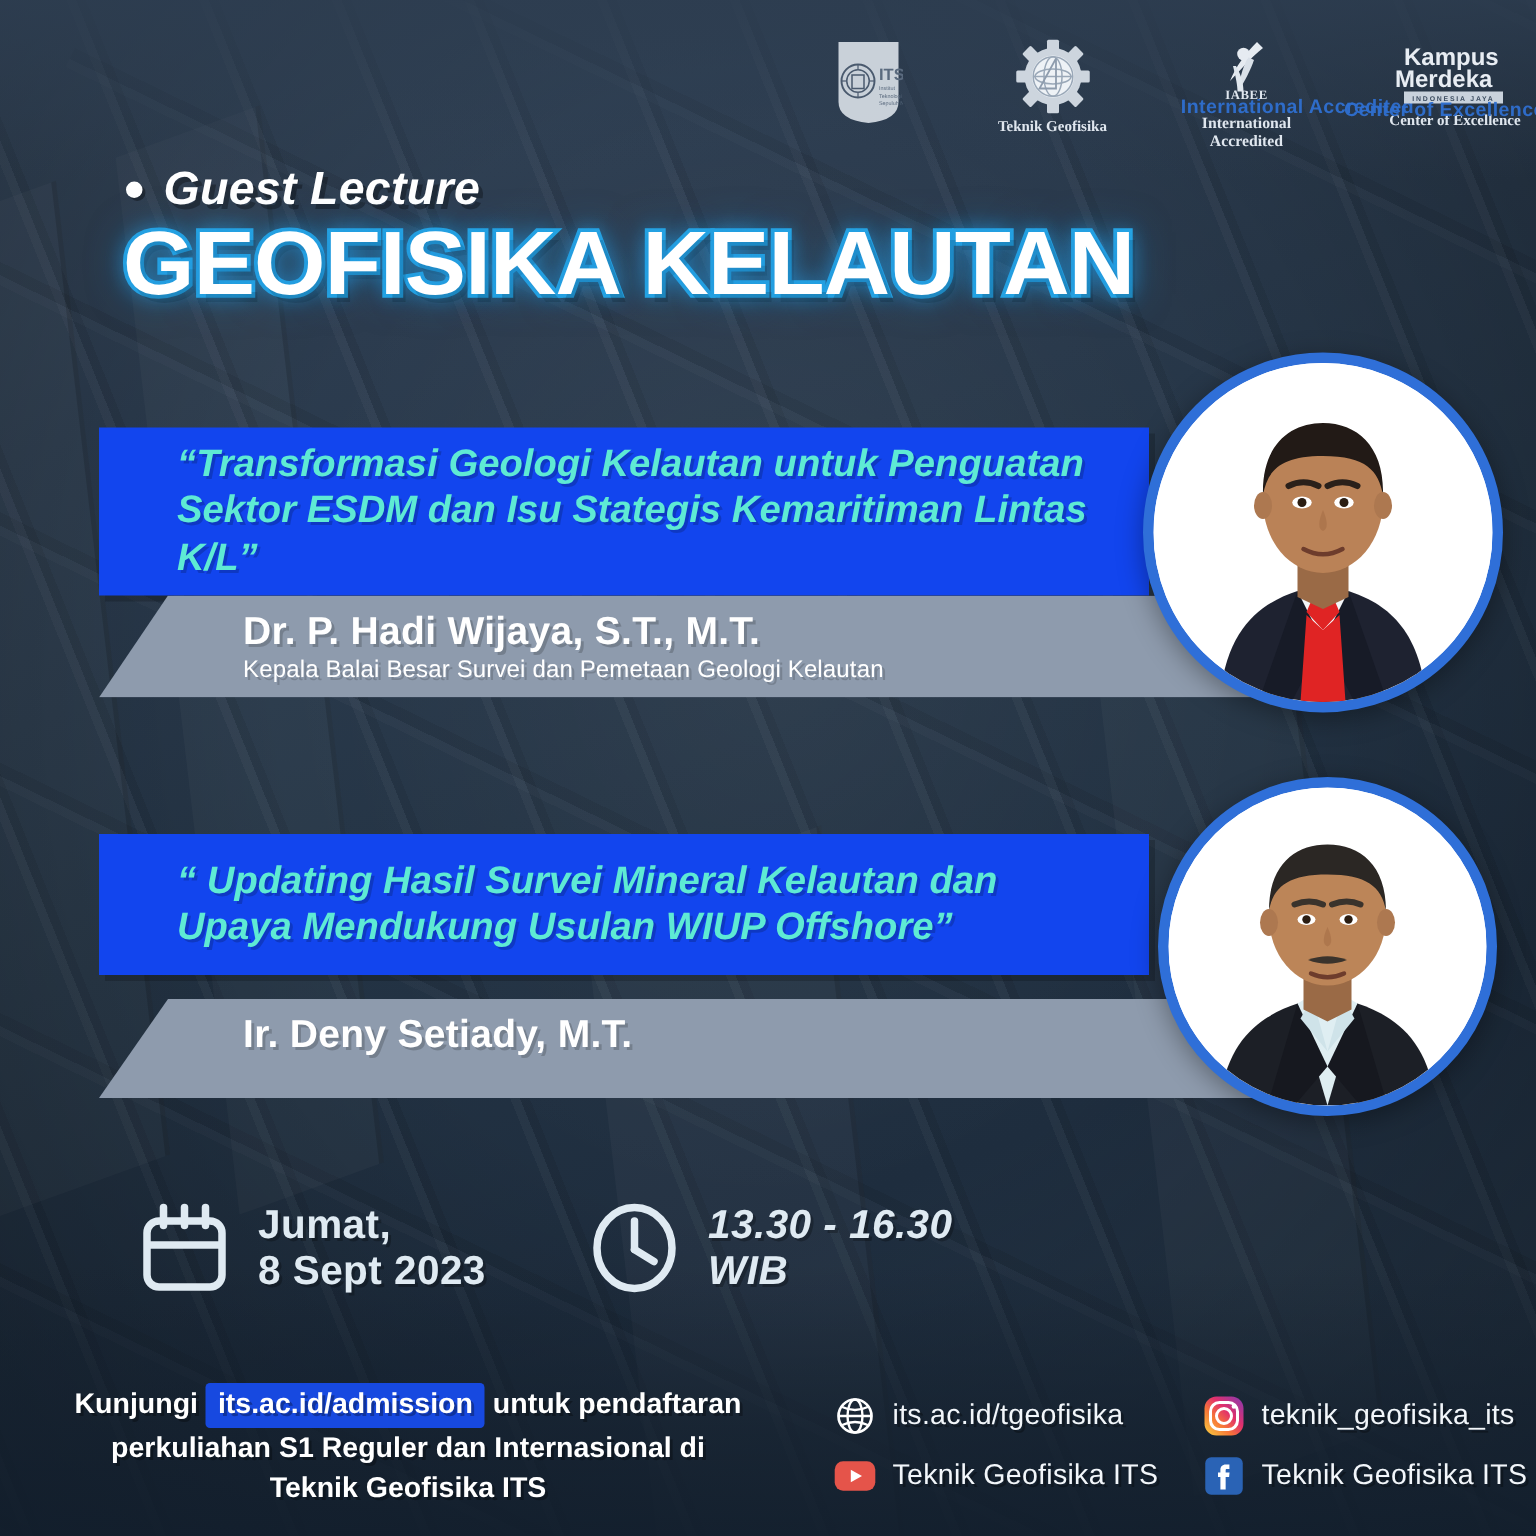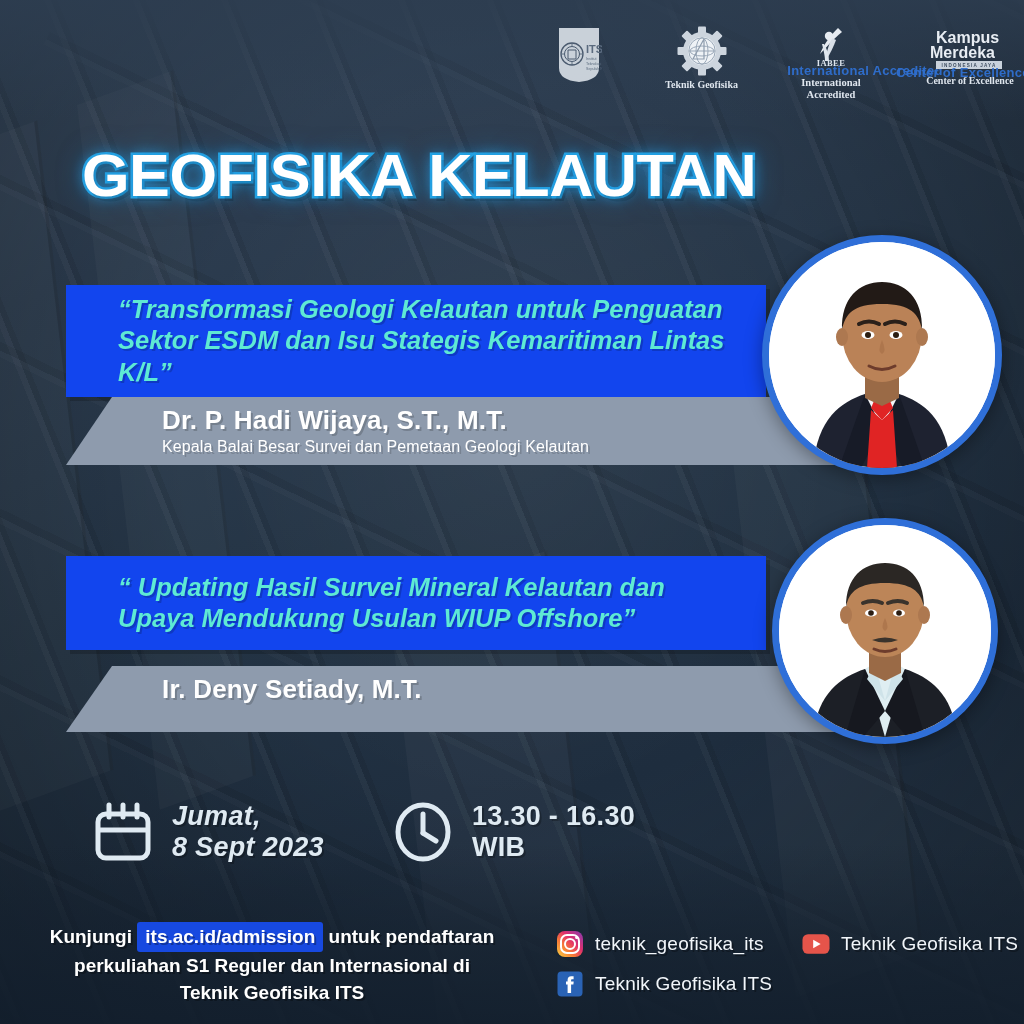--- a/index.html
+++ b/index.html
@@ -263,20 +263,24 @@
       <svg class="km-logo" viewBox="0 0 92 46">
         <text x="12" y="17" font-family="Liberation Sans, sans-serif" font-size="16" font-weight="700" fill="#e8edf3">Kampus</text>
         <text x="6" y="32" font-family="Liberation Sans, sans-serif" font-size="16" font-weight="700" fill="#e8edf3">Merdeka</text>
         <rect x="12" y="35" width="66" height="8" fill="#c9d2dc"></rect>
         <text x="45" y="41.4" text-anchor="middle" font-family="Liberation Sans, sans-serif" font-size="4.6" font-weight="700" fill="#3d4d60" letter-spacing="1.2">INDONESIA JAYA</text>
       </svg>
       <div class="logo-caption">Center of Excellence</div>
     </div>
   </div>
 
+  <div class="guest">
+    <span class="dot"></span>
+    <span class="txt">Guest Lecture</span>
+  </div>
   <div class="maintitle">GEOFISIKA KELAUTAN</div>
 
   <div class="speaker">
     <div class="quote-box" style="left:66px;top:285px;width:700px;height:112px;">
       <div class="qtext">“Transformasi Geologi Kelautan untuk Penguatan Sektor ESDM dan Isu Stategis Kemaritiman Lintas K/L”</div>
     </div>
     <div class="name-banner" style="left:66px;top:397px;width:800px;height:68px;">
       <div class="name-inner">
         <div class="nm">Dr. P. Hadi Wijaya, S.T., M.T.</div>
         <div class="role">Kepala Balai Besar Survei dan Pemetaan Geologi Kelautan</div>
@@ -365,37 +369,37 @@
 
         <path d="M93 115 q13 -5 26 0 q-13 5 -26 0" fill="#3a332c"></path>
 
         <path d="M95 124 q11 5 22 0" stroke="#6d3c2c" stroke-width="3" fill="none" stroke-linecap="round"></path>
       </svg>
     </div>
   </div>
 
   <div class="details">
 
-    <div class="detail" style="width:300px;font-style:italic;">
+    <div class="detail" style="width:300px;">
       <div class="dicon">
         <svg width="62" height="62" viewBox="0 0 62 62">
           <rect x="6" y="13" width="50" height="44" rx="8" fill="none" stroke="#dfeaf2" stroke-width="5"></rect>
           <line x1="6" y1="29" x2="56" y2="29" stroke="#dfeaf2" stroke-width="5"></line>
           <line x1="17" y1="4" x2="17" y2="16" stroke="#dfeaf2" stroke-width="5" stroke-linecap="round"></line>
           <line x1="31" y1="4" x2="31" y2="16" stroke="#dfeaf2" stroke-width="5" stroke-linecap="round"></line>
           <line x1="45" y1="4" x2="45" y2="16" stroke="#dfeaf2" stroke-width="5" stroke-linecap="round"></line>
         </svg>
       </div>
       <div class="dtext">
         <span>Jumat,</span><br>
         <span>8 Sept 2023</span>
       </div>
     </div>
 
-    <div class="detail" style="width:300px;">
+    <div class="detail" style="width:300px;font-style:italic;">
       <div class="dicon">
         <svg width="62" height="62" viewBox="0 0 62 62">
           <ellipse cx="31" cy="31" rx="25" ry="27" fill="none" stroke="#dfeaf2" stroke-width="5"></ellipse>
           <line x1="31" y1="13" x2="31" y2="32" stroke="#dfeaf2" stroke-width="5" stroke-linecap="round"></line>
           <line x1="31" y1="32" x2="44" y2="40" stroke="#dfeaf2" stroke-width="5" stroke-linecap="round"></line>
         </svg>
       </div>
       <div class="dtext">
         <span>13.30 - 16.30</span><br>
         <span>WIB</span>
@@ -407,20 +411,32 @@
   <div class="footer-left">
     <span>Kunjungi</span>
     <span class="pill">its.ac.id/admission</span>
     <span>untuk pendaftaran</span><br>
     <span>perkuliahan S1 Reguler dan Internasional di</span><br>
     <span>Teknik Geofisika ITS</span>
   </div>
 
   <div class="social">
 
+    <div class="srow">
+      <span class="sicon">
+        <svg width="26" height="26" viewBox="0 0 26 26">
+          <circle cx="13" cy="13" r="11" fill="none" stroke="#ffffff" stroke-width="1.8"></circle>
+          <ellipse cx="13" cy="13" rx="5" ry="11" fill="none" stroke="#ffffff" stroke-width="1.6"></ellipse>
+          <line x1="2" y1="13" x2="24" y2="13" stroke="#ffffff" stroke-width="1.6"></line>
+          <path d="M4.5 7 q8.5 4 17 0" fill="none" stroke="#ffffff" stroke-width="1.5"></path>
+          <path d="M4.5 19 q8.5 -4 17 0" fill="none" stroke="#ffffff" stroke-width="1.5"></path>
+        </svg>
+      </span>
+      <span class="slabel">its.ac.id/tgeofisika</span>
+    </div>
 
     <div class="srow">
       <span class="sicon">
         <svg width="28" height="28" viewBox="0 0 28 28">
           <defs>
             <linearGradient id="ig" x1="0" y1="1" x2="1" y2="0">
               <stop offset="0%" stop-color="#f9d342"></stop>
               <stop offset="35%" stop-color="#f77737"></stop>
               <stop offset="60%" stop-color="#e1306c"></stop>
               <stop offset="100%" stop-color="#833ab4"></stop>

